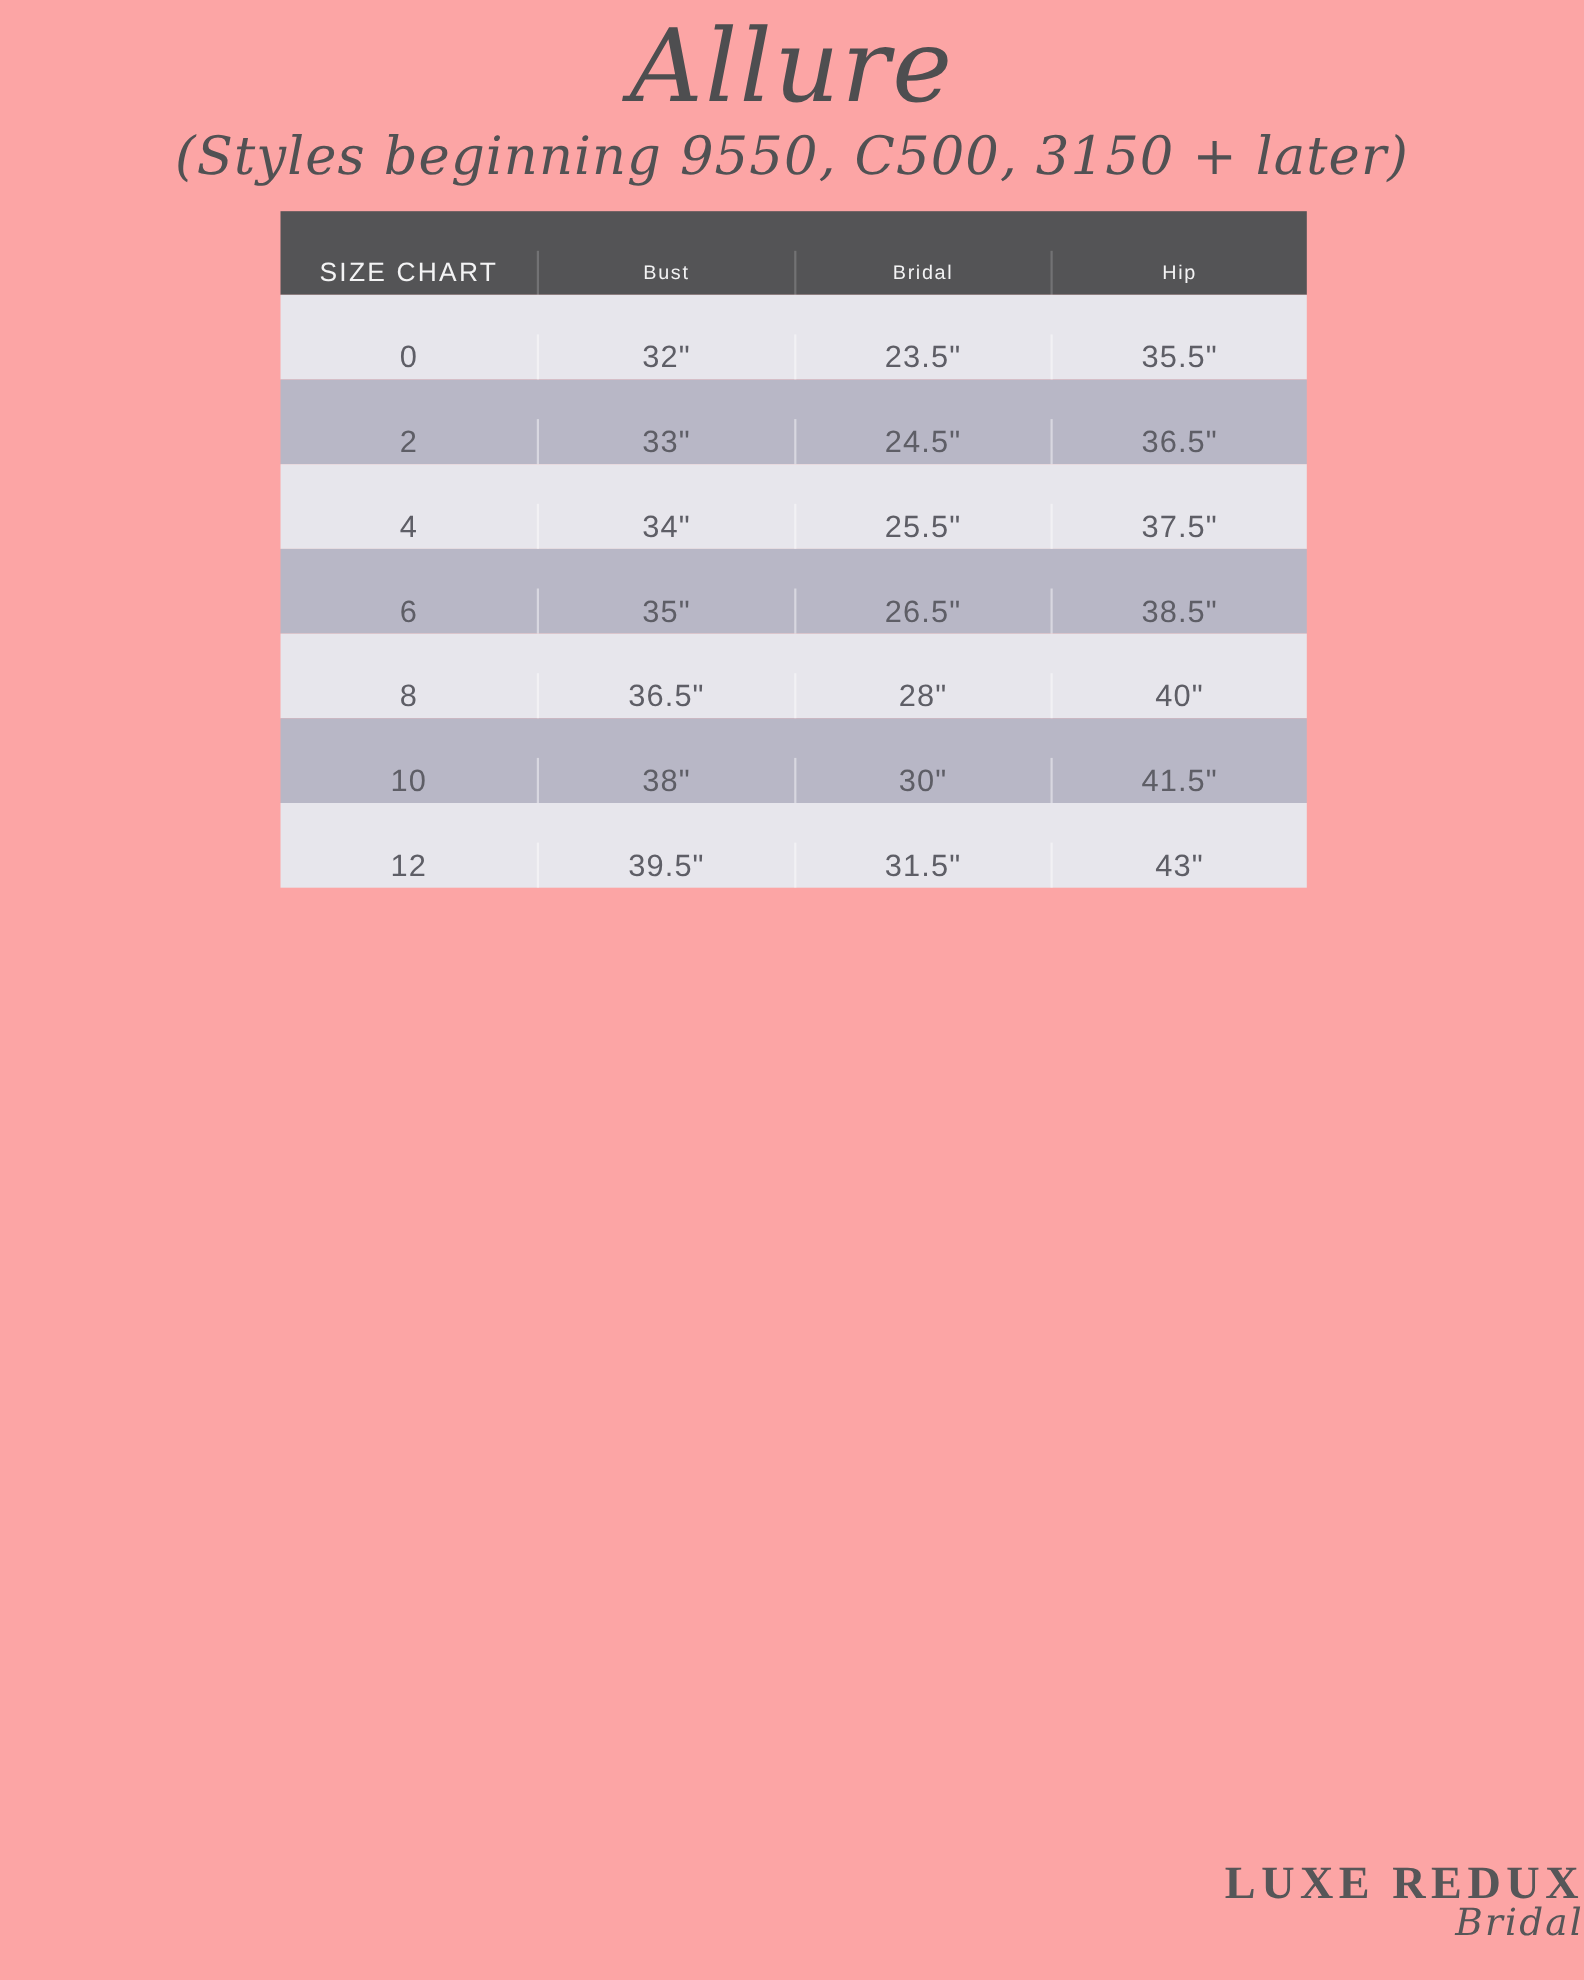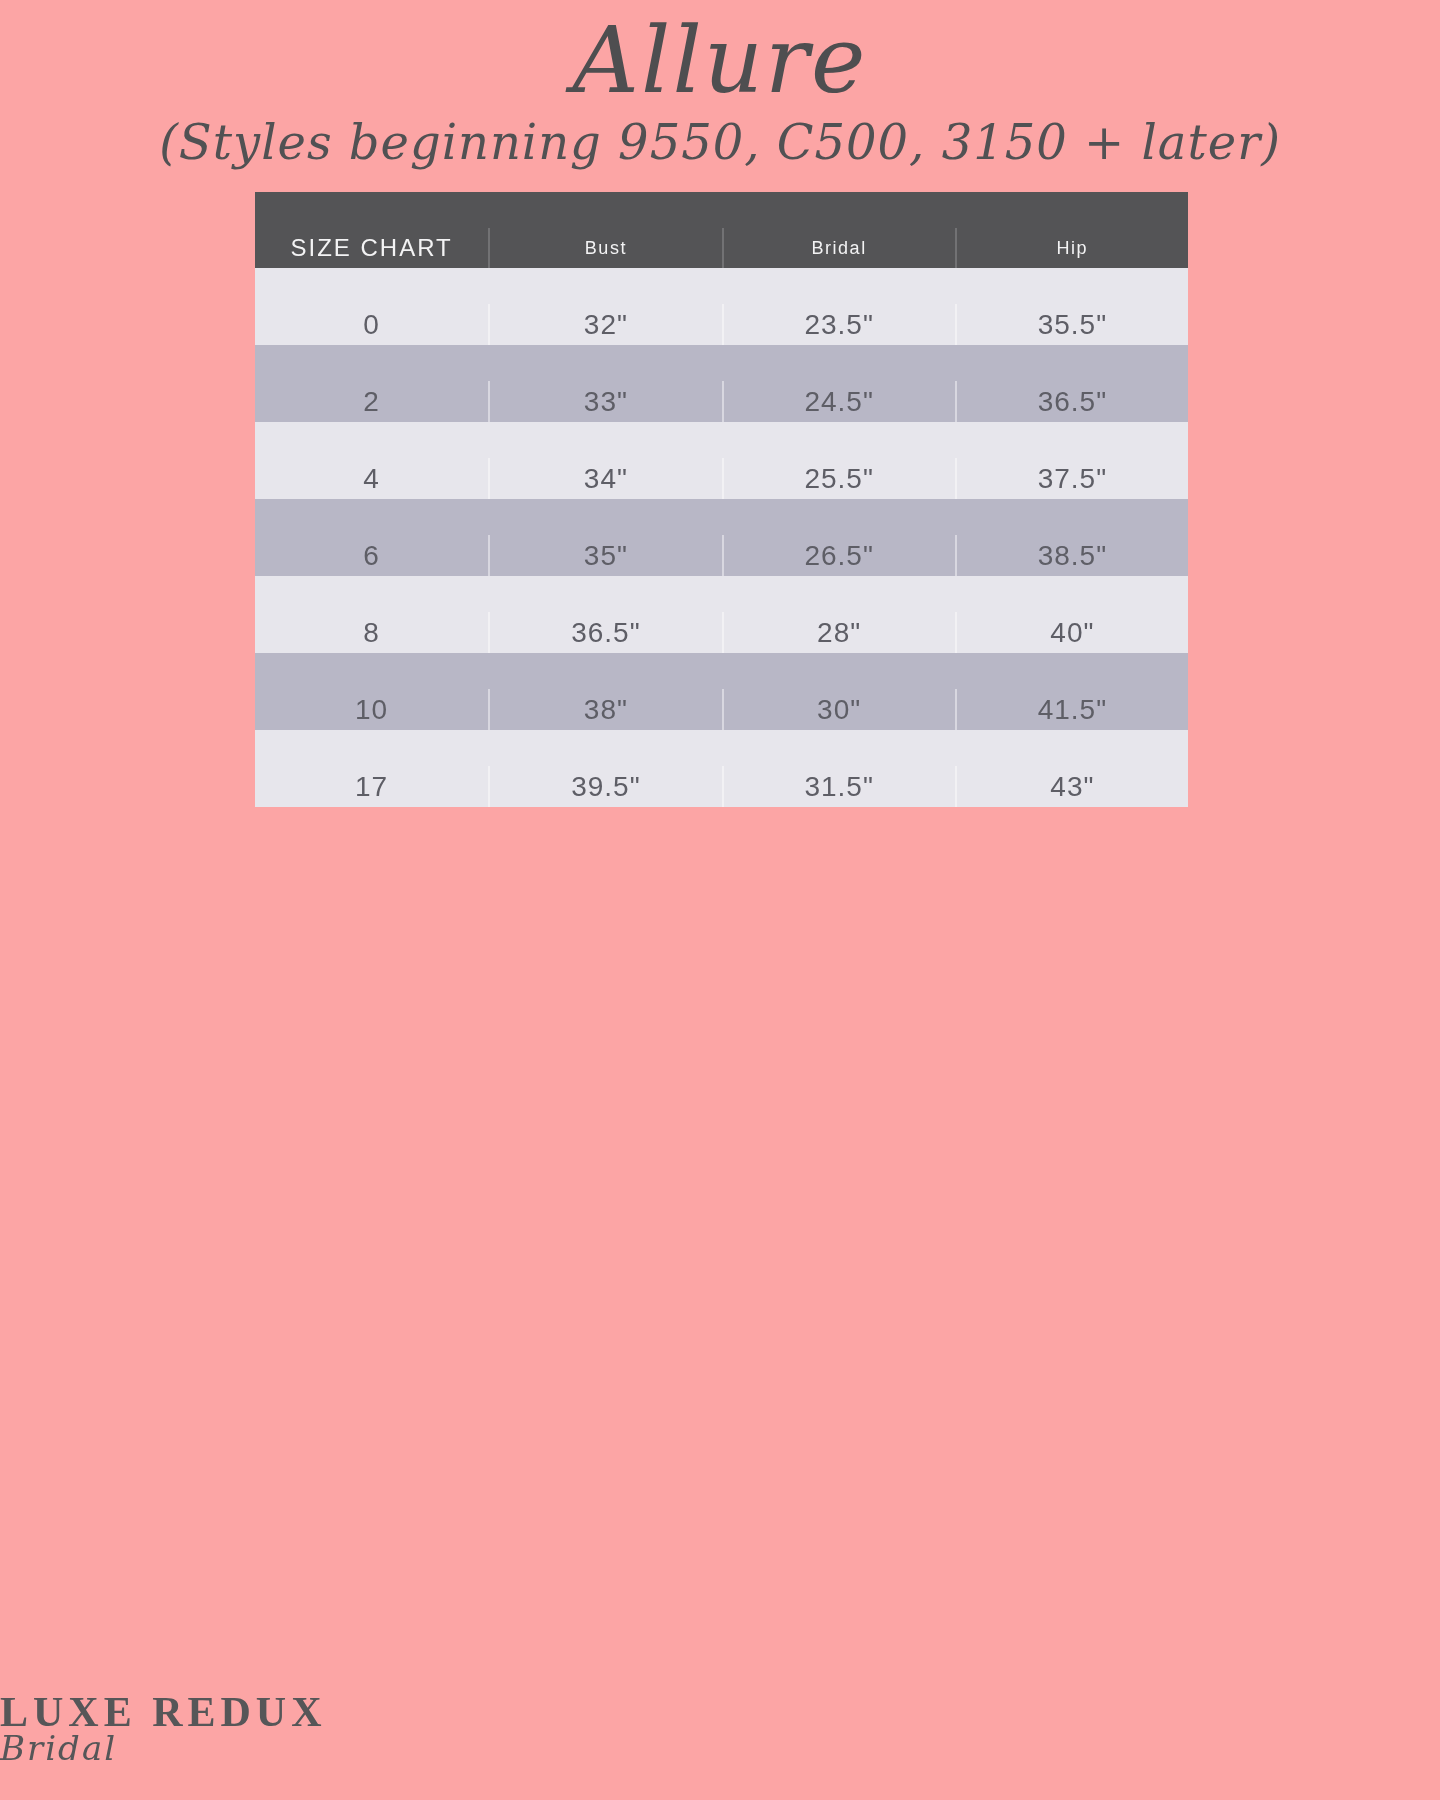--- a/index.html
+++ b/index.html
@@ -74,21 +74,21 @@
     letter-spacing:1.5px;
   }
   .thead-row .cell + .cell{ border-left:2px solid rgba(255,255,255,0.18); }
   .thead-row .cell.first{ font-size:24px; letter-spacing:2px; }
   
   .footer-logo{
     position:absolute;
     left:0;
     top:1688px;
     width:100%;
-    text-align:left;
+    text-align:right;
   }
   .logo-primary{
     font-family:"Liberation Serif", serif;
     font-weight:700;
     font-size:42px;
     letter-spacing:5px;
     color:var(--logo-text);
   }
   .logo-script{
     font-family:"DejaVu Serif", serif;
@@ -154,21 +154,21 @@
     </div>
 
     <div class="trow body-row row-dark">
       <div class="cell">10</div>
       <div class="cell">38"</div>
       <div class="cell">30"</div>
       <div class="cell">41.5"</div>
     </div>
 
     <div class="trow body-row row-light">
-      <div class="cell">17</div>
+      <div class="cell">12</div>
       <div class="cell">39.5"</div>
       <div class="cell">31.5"</div>
       <div class="cell">43"</div>
     </div>
 
   </div>
 
   <footer class="footer-logo">
     <div class="logo-primary">LUXE REDUX</div>
     <div class="logo-script">Bridal</div>

